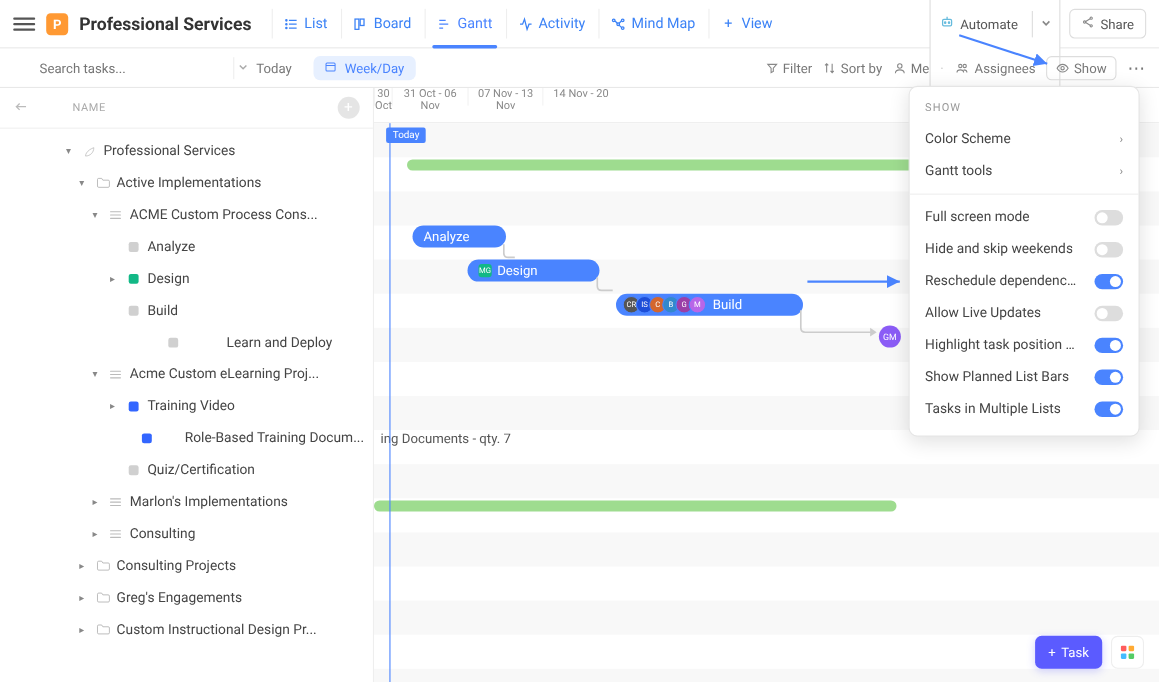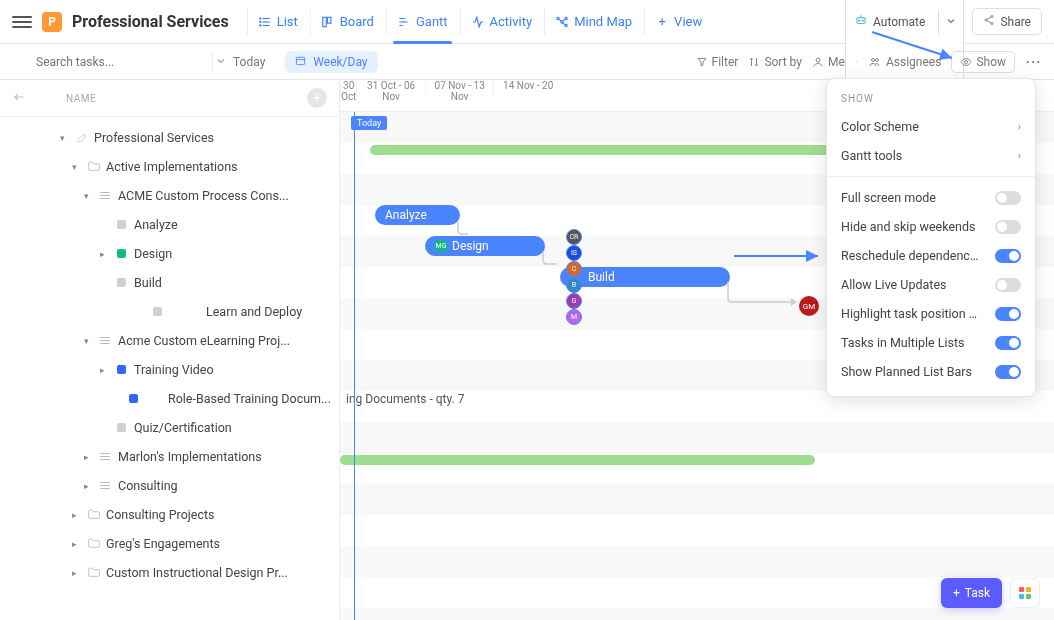--- a/index.html
+++ b/index.html
@@ -64,23 +64,23 @@
 .row-bg-alt div { height:31px;}
 .row-bg-alt div:nth-child(odd){ background:#f8f8f8;}
 .bars { position:absolute; left:0; right:0; top:32px;}
 .bar { position:absolute; height:20px; border-radius:10px; display:flex; align-items:center; padding:0 10px; font-size:12px; color:#fff;}
 .bar.green { background:#9edc8f; height:10px; border-radius:5px; top:33px;}
 .bar.analyze { background:#4a84ff; top:93px; left:35px; width:85px;}
 .bar.design { background:#4a84ff; top:124px; left:85px; width:120px;}
 .bar.design .sq { width:12px; height:12px; background:#12b886; border-radius:3px; margin-right:5px; font-size:7px; display:flex; align-items:center; justify-content:center;}
 .bar.build { background:#4a84ff; top:155px; left:220px; width:170px;}
 .bar.green2 { background:#9edc8f; height:10px; border-radius:5px; top:343px; width:475px; left:0;}
-.avatar-stack { display:flex; margin-right:6px;flex-direction:column;}
+.avatar-stack { display:flex; margin-right:6px;}
 .avatar-stack span { width:16px; height:16px; border-radius:50%; font-size:7px; display:flex; align-items:center; justify-content:center; color:#fff; margin-left:-4px; border:1px solid #4a84ff;}
-.lone-avatar { position:absolute; width:20px; height:20px; border-radius:50%; background:#b91c1c; color:#fff; font-size:8px; display:flex; align-items:center; justify-content:center; top:184px; left:459px;}
+.lone-avatar { position:absolute; width:20px; height:20px; border-radius:50%; background:#8b5cf6; color:#fff; font-size:8px; display:flex; align-items:center; justify-content:center; top:184px; left:459px;}
 .task-text { position:absolute; top:280px; left:6px; font-size:12px; color:#555;}
 
 
 .dropdown { position:absolute; top:78px; right:18px; width:210px; background:#fff; border:1px solid #e5e5e5; border-radius:8px; box-shadow:0 4px 18px rgba(0,0,0,0.12); padding:10px 0; z-index:5;}
 .dd-section-title { font-size:10px; letter-spacing:1px; color:#999; padding:4px 14px 8px; text-transform:uppercase;}
 .dd-item { display:flex; align-items:center; justify-content:space-between; padding:7px 14px; font-size:12.5px; color:#444; cursor:pointer;}
 .dd-chevron { color:#888; font-size:11px;}
 .dd-divider { height:1px; background:#eee; margin:6px 0;}
 .toggle { width:26px; height:14px; background:#ddd; border-radius:7px; position:relative;}
 .toggle::after { content:""; position:absolute; width:10px; height:10px; background:#fff; border-radius:50%; top:2px; left:2px; transition: all 0.2s;}
@@ -551,25 +551,25 @@
       </div>
       <div class="dd-item">
         <span class="dd-label">Allow Live Updates</span>
         <span class="toggle"></span>
       </div>
       <div class="dd-item">
         <span class="dd-label">Highlight task position o...</span>
         <span class="toggle on"></span>
       </div>
       <div class="dd-item">
+        <span class="dd-label">Show Planned List Bars</span>
+        <span class="toggle on"></span>
+      </div>
+      <div class="dd-item">
         <span class="dd-label">Tasks in Multiple Lists</span>
-        <span class="toggle on"></span>
-      </div>
-      <div class="dd-item">
-        <span class="dd-label">Show Planned List Bars</span>
         <span class="toggle on"></span>
       </div>
     </div>
 </div>
 
 <div class="bottom-actions">
   <div class="task-btn">
     <span>+</span>
     <span>Task</span>
   </div>

